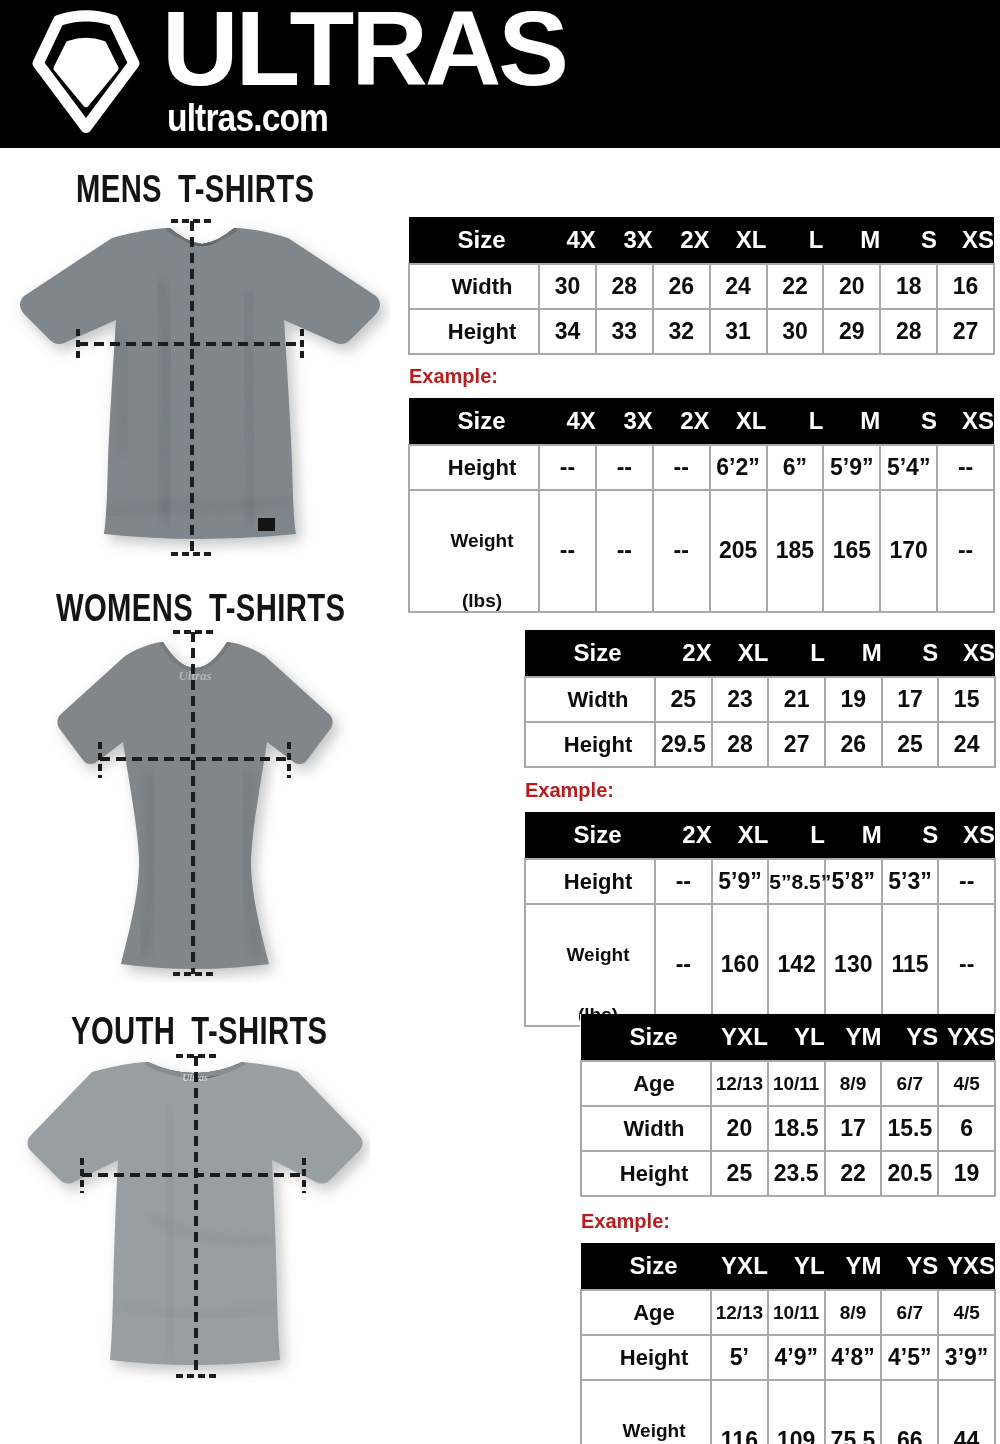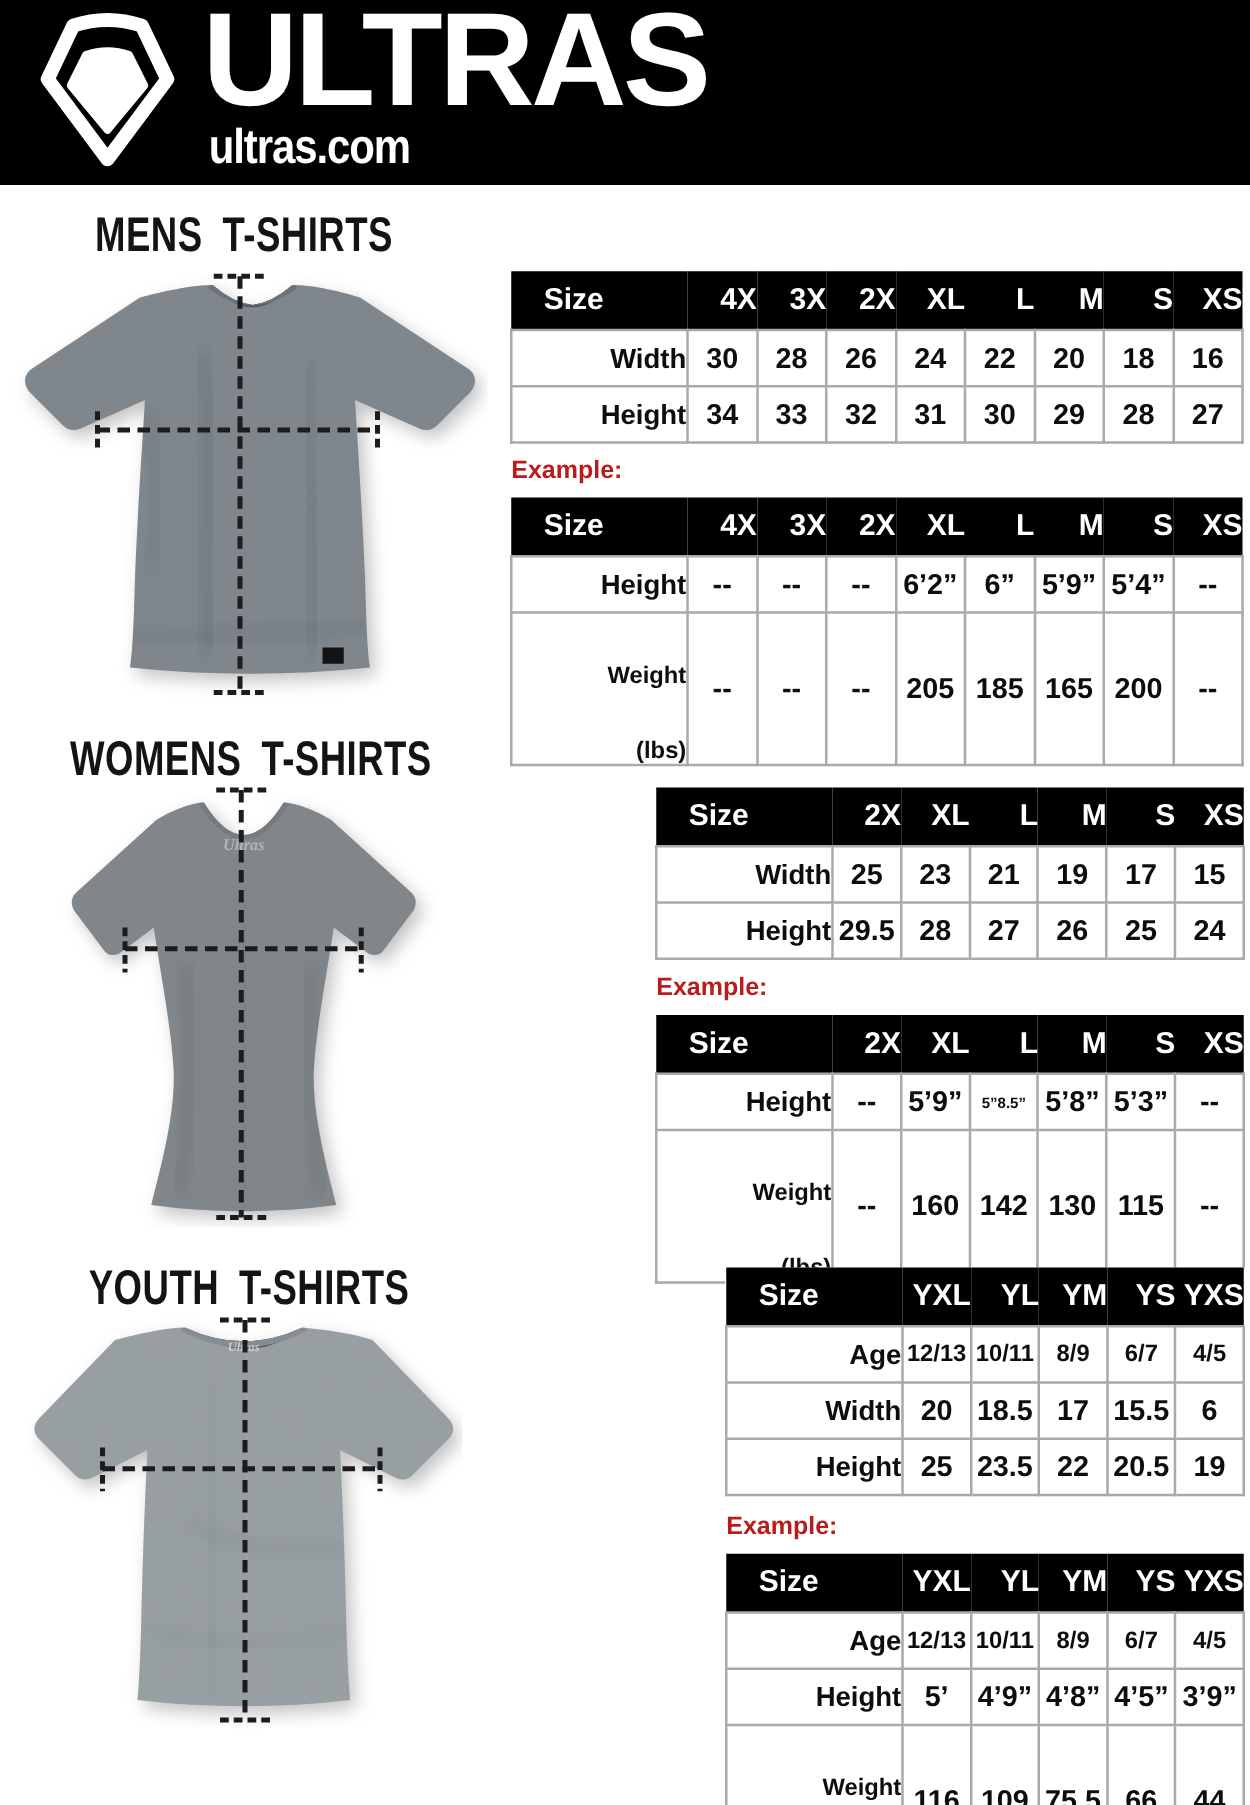--- a/index.html
+++ b/index.html
@@ -29,26 +29,26 @@
   .y-tee{left:20px;top:1048px;width:350px;height:335px;}
   .teeShadow{filter:drop-shadow(5px 6px 7px rgba(40,40,40,.28));}
   .measure{stroke:#1c1c1c;stroke-width:4;fill:none;}
   .dashL{stroke-dasharray:10 6;}
   .dashS{stroke-dasharray:7 4;}
 
   
   table.sizes{position:absolute;border-collapse:collapse;table-layout:fixed;background:#fff;}
   table.sizes th{background:#000;color:#fff;border:0;font-weight:bold;font-size:24px;height:46px;
                  text-align:right;padding:0;}
-  table.sizes th:first-child{text-align:left;padding-left:26px;width:115px;}
+  table.sizes th:first-child{text-align:center;padding-left:15px;width:115px;}
   table.sizes td{border:2px solid #a9a9a9;font-weight:bold;font-size:23px;color:#0d0d0d;
                  text-align:center;height:43px;padding:0;}
-  table.sizes td.rl{text-align:right;padding-left:16px;font-size:22px;line-height:1.05;}
+  table.sizes td.rl{text-align:center;padding-left:16px;font-size:22px;line-height:1.05;}
   table.sizes td.sm1{font-size:19px;}
-  table.sizes td.sm2{font-size:12px;}
+  table.sizes td.sm2{font-size:21px;}
   td.rl div{font-size:inherit;}
   td.rl.two div{font-size:19px;margin-top:40px;}
   .m-size{left:408px;top:217px;width:587px;}
   .m-ex{left:408px;top:398px;width:587px;}
   .w-size{left:524px;top:630px;width:472px;}
   .w-ex{left:524px;top:812px;width:472px;}
   .y-size{left:580px;top:1014px;width:416px;}
   .y-ex{left:580px;top:1243px;width:416px;}
 
   .example{position:absolute;font-weight:bold;font-size:20px;color:#b91c1c;}
@@ -185,21 +185,21 @@
             <td class="rl two">
               <div>Weight</div>
               <div>(lbs)</div>
             </td>
             <td>--</td>
             <td>--</td>
             <td>--</td>
             <td>205</td>
             <td>185</td>
             <td>165</td>
-            <td>200</td>
+            <td>170</td>
             <td>--</td>
           </tr>
         </tbody>
       </table>
   </section>
 
   <section>
     <h2 class="sec-title w-title">WOMENS T-SHIRTS</h2>
 
     <svg class="tee w-tee" viewBox="0 0 310 360">

